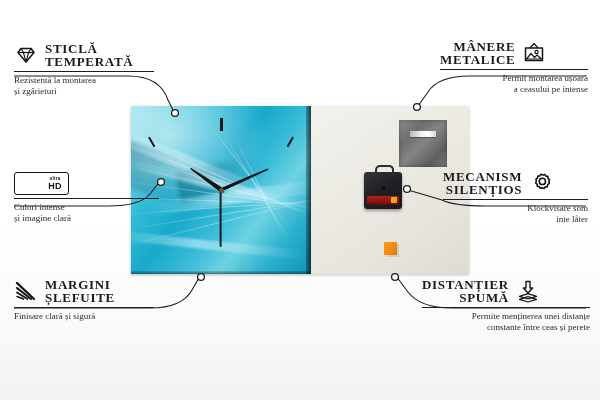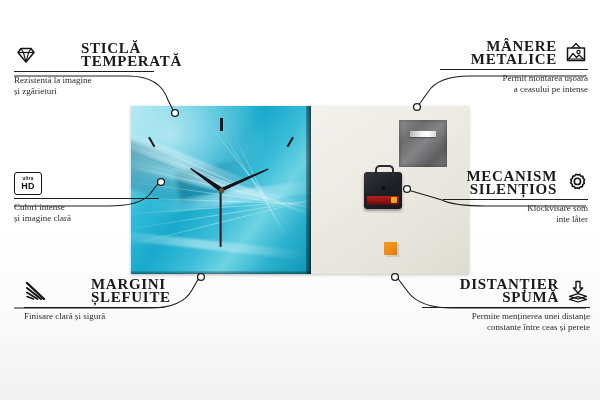--- a/index.html
+++ b/index.html
@@ -205,32 +205,31 @@
   
   .feature { position: absolute; }
   .feature.left  { text-align: left; }
   .feature.right { text-align: right; }
 
   .feat-head {
     display: flex;
     align-items: center;
     gap: 7px;
   }
-  .feature.right .feat-head { justify-content: flex-end; }
+  .feature.right .feat-head { }
 
   .feat-title {
     font-family: "Liberation Serif", serif;
     font-weight: bold;
-    font-size: 15px;
+    font-size: 13px;
     letter-spacing: .7px;
     line-height: 13px;
     color: #1a1a1a;
     text-transform: uppercase;
     white-space: pre-line;
-    margin-left: 36px;
   }
   .feat-rule {
     height: 1px;
     background: #1d1d1d;
     margin-top: 3px;
   }
   .feat-sub {
     font-family: "Liberation Serif", serif;
     font-size: 9px;
     line-height: 11px;
@@ -241,36 +240,37 @@
   .feat-icon {
     width: 24px; height: 24px;
     flex: 0 0 24px;
     color: #141414;
   }
   .feat-icon svg { display: block; width: 24px; height: 24px; }
 
   
   #feature-glass    { left: 14px;  top: 42px;  width: 140px; }
   #feature-print    { left: 14px;  top: 172px; width: 145px; }
-  #feature-edges    { left: 24px;  top: 278px; width: 140px; }
+  #feature-edges    { left: 14px;  top: 278px; width: 140px; }
   
   #feature-handles  { right: 12px; top: 40px;  width: 148px; }
   #feature-movement { right: 12px; top: 170px; width: 145px; }
   #feature-spacer   { right: 10px; top: 278px; width: 168px; }
 
   .hd-badge {
     width: 26px; height: 21px;
     border: 1.6px solid #141414;
     border-radius: 3px;
     display: flex;
     flex-direction: column;
     align-items: center;
     justify-content: center;
     line-height: 1;
     flex: 0 0 26px;
+    padding-left: 27px;
   }
   .hd-ultra {
     font-family: "Liberation Sans", sans-serif;
     font-size: 4.5px;
     font-weight: bold;
     letter-spacing: .2px;
     color: #141414;
   }
   .hd-main {
     font-family: "Liberation Sans", sans-serif;
@@ -370,21 +370,21 @@
           <path d="M4 9.5 L7 5.5 L17 5.5 L20 9.5 L12 19 Z"></path>
           <path d="M4 9.5 L20 9.5" stroke-width="1.2"></path>
           <path d="M7 5.5 L9.4 9.5 L12 19" stroke-width="1.1"></path>
           <path d="M17 5.5 L14.6 9.5 L12 19" stroke-width="1.1"></path>
         </svg>
       </span>
       <span class="feat-title">STICLĂ
 TEMPERATĂ</span>
     </div>
     <div class="feat-rule"></div>
-    <div class="feat-sub">Rezistentă la imagine
+    <div class="feat-sub">Rezistentă la montarea
 și zgârieturi</div>
   </div>
 
   <div class="feature left" id="feature-print">
     <div class="feat-head">
       <span class="hd-badge">
         <span class="hd-ultra">ultra</span>
         <span class="hd-main">HD</span>
       </span>
     </div>

